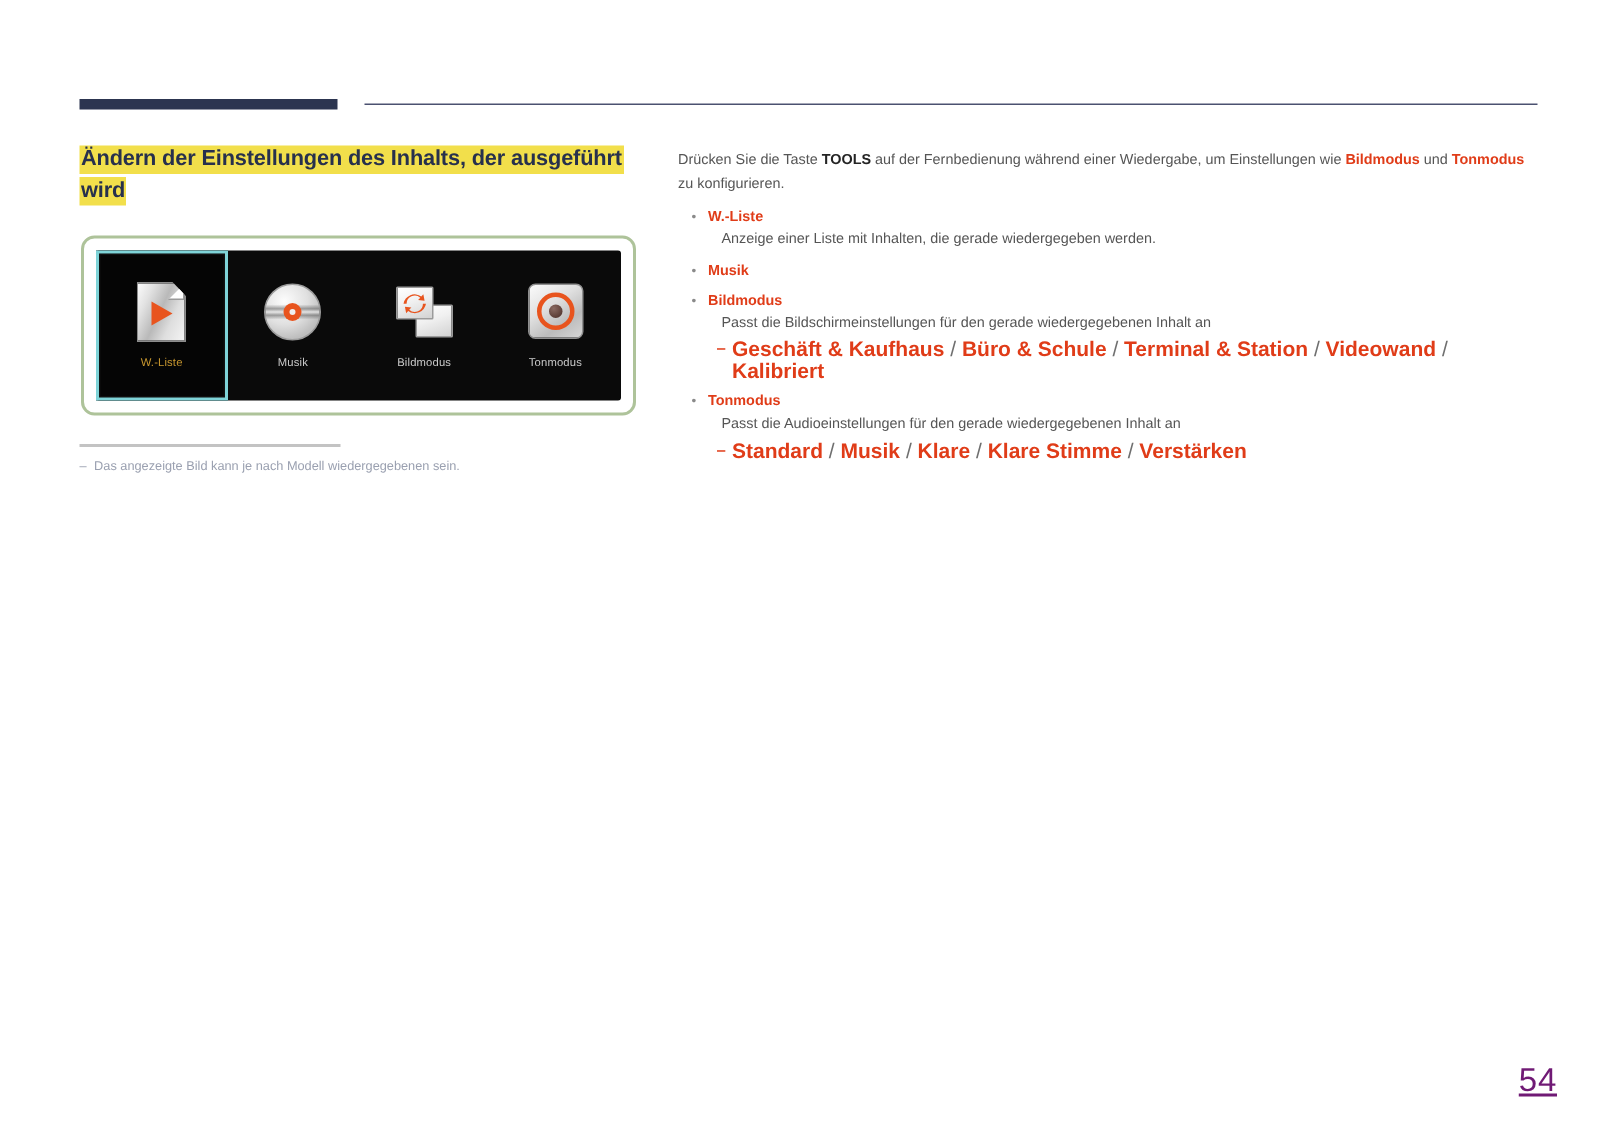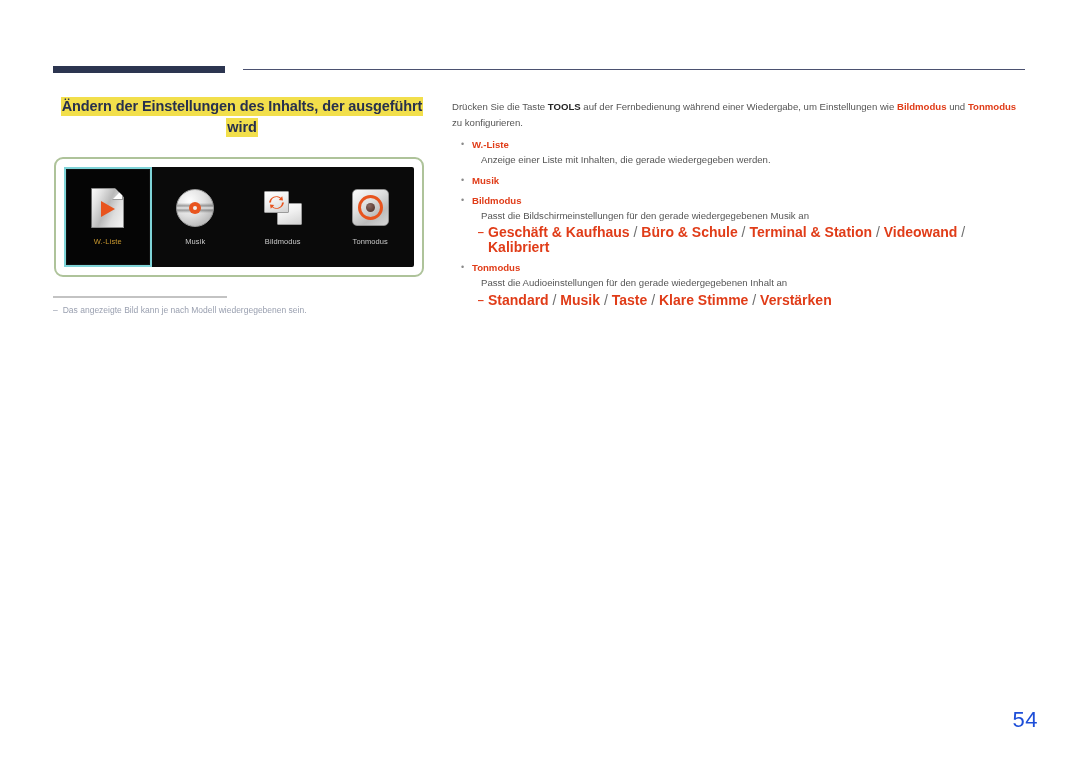--- a/index.html
+++ b/index.html
@@ -41,21 +41,20 @@
     width: 380px;
   }
   #page-title {
     font-size: 14.5px;
     font-weight: bold;
     color: #27304d;
     line-height: 21px;
     letter-spacing: -0.1px;
     margin: 0;
     width: 378px;
-    text-align: center;
   }
   #page-title .hl {
     background: #f2df4b;
     box-decoration-break: clone;
     -webkit-box-decoration-break: clone;
     padding: 1px 1px 2px 1px;
   }
 
   
   #figure-frame {
@@ -305,22 +304,23 @@
     color: #e03c18;
   }
   .sub-text .sep { color: #6f6f6f; font-weight: normal; }
 
   
   #page-number {
     position: absolute;
     right: 42px;
     top: 707px;
     font-size: 22px;
-    color: #1d4ed8;
+    color: #701a75;
     letter-spacing: 0.5px;
+    text-decoration: underline;
   }
 </style>
 </head>
 <body>
 
 <div id="header-rule-thick"></div>
 <div id="header-rule-thin"></div>
 
 <div id="left-column">
   <h1 id="page-title"><span class="hl">Ändern der Einstellungen des Inhalts, der ausgeführt wird</span></h1>
@@ -399,34 +399,34 @@
       <span class="bullet-mark">•</span>
       <span class="bullet-term">Musik</span>
     </div>
   </div>
 
   <div class="bullet-block">
     <div class="bullet-row">
       <span class="bullet-mark">•</span>
       <span class="bullet-term">Bildmodus</span>
     </div>
-    <div class="bullet-desc">Passt die Bildschirmeinstellungen für den gerade wiedergegebenen Musik an</div>
+    <div class="bullet-desc">Passt die Bildschirmeinstellungen für den gerade wiedergegebenen Inhalt an</div>
     <div class="sub-row">
       <span class="sub-mark">‒</span>
       <span class="sub-text"><span>Geschäft &amp; Kaufhaus </span><span class="sep">/</span><span> Büro &amp; Schule </span><span class="sep">/</span><span> Terminal &amp; Station </span><span class="sep">/</span><span> Videowand </span><span class="sep">/</span><span> Kalibriert</span></span>
     </div>
   </div>
 
   <div class="bullet-block">
     <div class="bullet-row">
       <span class="bullet-mark">•</span>
       <span class="bullet-term">Tonmodus</span>
     </div>
     <div class="bullet-desc">Passt die Audioeinstellungen für den gerade wiedergegebenen Inhalt an</div>
     <div class="sub-row">
       <span class="sub-mark">‒</span>
-      <span class="sub-text"><span>Standard </span><span class="sep">/</span><span> Musik </span><span class="sep">/</span><span> Taste </span><span class="sep">/</span><span> Klare Stimme </span><span class="sep">/</span><span> Verstärken</span></span>
+      <span class="sub-text"><span>Standard </span><span class="sep">/</span><span> Musik </span><span class="sep">/</span><span> Klare </span><span class="sep">/</span><span> Klare Stimme </span><span class="sep">/</span><span> Verstärken</span></span>
     </div>
   </div>
 
 </div>
 
 <div id="page-number">54</div>
 
 </body></html>

